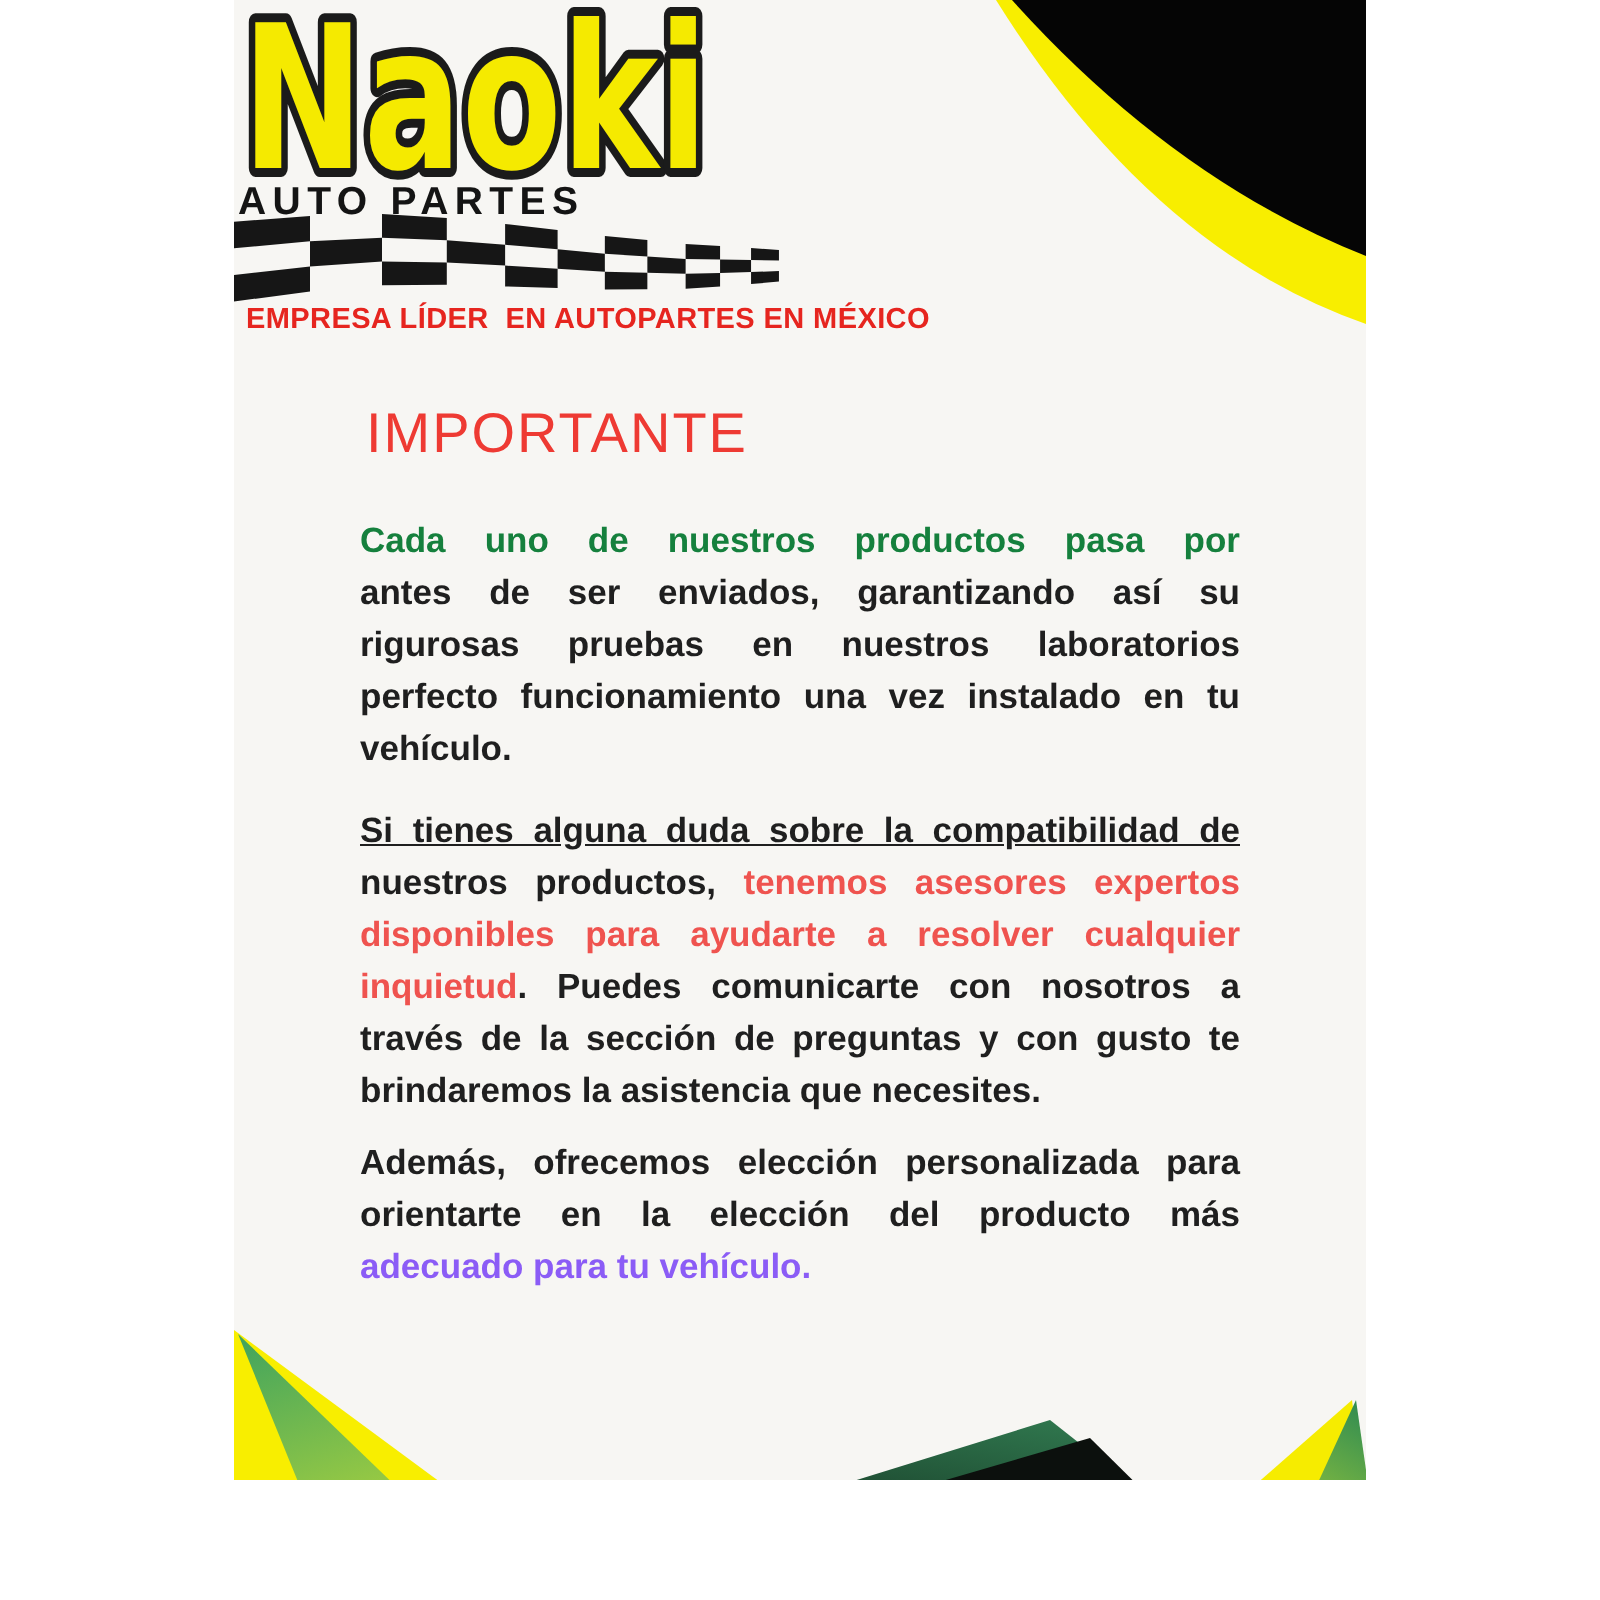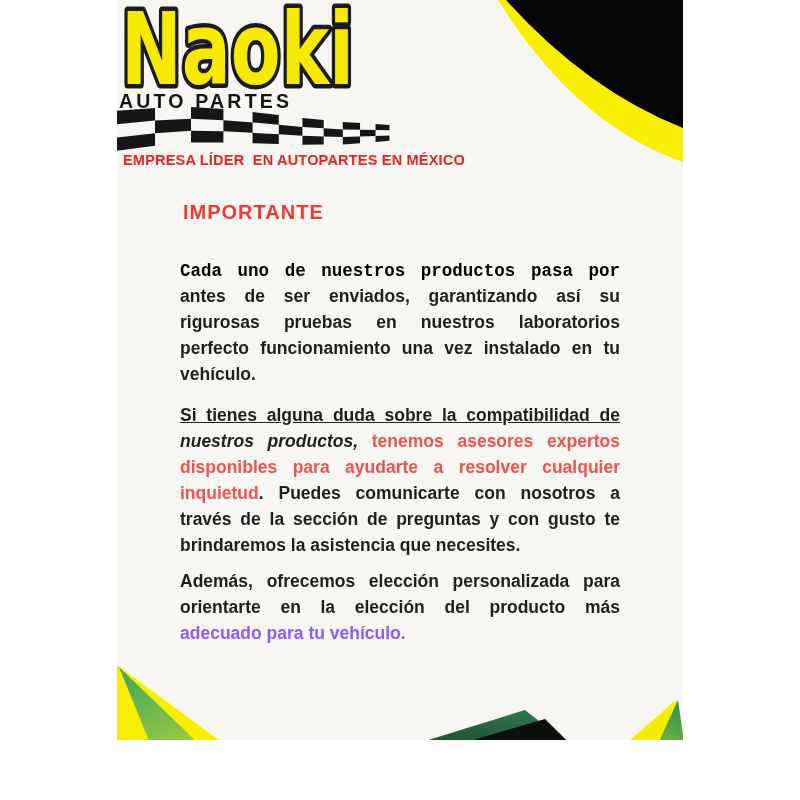--- a/index.html
+++ b/index.html
@@ -17,21 +17,21 @@
   .auto-partes{
     position:absolute;left:2px;top:90px;z-index:2;
     font-size:19.5px;font-weight:bold;letter-spacing:3.2px;color:#141414;
   }
   .tagline{
     position:absolute;left:6px;top:152px;z-index:2;white-space:pre;
     font-size:14.5px;font-weight:bold;letter-spacing:0.2px;
   }
   .heading{
     position:absolute;left:66px;top:201px;z-index:2;
-    font-size:20px;font-weight:bold;letter-spacing:1px;
+    font-size:28px;font-weight:normal;letter-spacing:1px;
   }
   .para{position:absolute;left:63px;width:440px;z-index:2;}
   .p1{top:257px;} .p2{top:402px;} .p3{top:568px;}
   .pline{
     height:26px;line-height:26px;font-size:17.5px;font-weight:bold;
     text-align:justify;text-align-last:justify;white-space:nowrap;
   }
   .pline.last{text-align-last:left;}
 </style>
 </head>
@@ -94,29 +94,29 @@
       <polygon points="245.0318044,129.73333333333332 260.52862396,130 260.52862396,136 245.0318044,136.46666666666667" fill="#161616"></polygon>
       <polygon points="260.52862396,124 274.475761564,125 274.475761564,130.26666666666668 260.52862396,130" fill="#161616"></polygon>
       <polygon points="260.52862396,136 274.475761564,135.53333333333333 274.475761564,140.8 260.52862396,142" fill="#161616"></polygon>
     </svg>
 
   <div class="tagline" style="color: rgb(230, 37, 31);">EMPRESA LÍDER  EN AUTOPARTES EN MÉXICO</div>
 
   <div class="heading" style="color: rgb(238, 58, 51);">IMPORTANTE</div>
 
   <div class="para p1">
-      <div class="pline"><span style="color: #000000; font-family: Liberation Mono, monospace;">Cada uno de nuestros productos pasa por</span></div>
+      <div class="pline"><span style="color: #15803d;">Cada uno de nuestros productos pasa por</span></div>
       <div class="pline"><span style="color: rgb(31, 31, 31);">antes de ser enviados, garantizando así su</span></div>
       <div class="pline"><span style="color: rgb(31, 31, 31);">rigurosas pruebas en nuestros laboratorios</span></div>
       <div class="pline"><span style="color: rgb(31, 31, 31);">perfecto funcionamiento una vez instalado en tu</span></div>
       <div class="pline last"><span style="color: rgb(31, 31, 31);">vehículo.</span></div>
     </div>
   <div class="para p2">
       <div class="pline"><span style="color: rgb(31, 31, 31); text-decoration: underline;">Si tienes alguna duda sobre la compatibilidad de</span></div>
-      <div class="pline"><span style="color: rgb(31, 31, 31); font-style: italic;">nuestros productos, </span><span style="color: rgb(239, 83, 79);">tenemos asesores expertos</span></div>
+      <div class="pline"><span style="color: rgb(31, 31, 31);">nuestros productos, </span><span style="color: rgb(239, 83, 79);">tenemos asesores expertos</span></div>
       <div class="pline"><span style="color: rgb(239, 83, 79);">disponibles para ayudarte a resolver cualquier</span></div>
       <div class="pline"><span style="color: rgb(239, 83, 79);">inquietud</span><span style="color: rgb(31, 31, 31);">. Puedes comunicarte con nosotros a</span></div>
       <div class="pline"><span style="color: rgb(31, 31, 31);">través de la sección de preguntas y con gusto te</span></div>
       <div class="pline last"><span style="color: rgb(31, 31, 31);">brindaremos la asistencia que necesites.</span></div>
     </div>
   <div class="para p3">
       <div class="pline"><span style="color: rgb(31, 31, 31);">Además, ofrecemos elección personalizada para</span></div>
       <div class="pline"><span style="color: rgb(31, 31, 31);">orientarte en la elección del producto más</span></div>
       <div class="pline last"><span style="color: #8b5cf6;">adecuado para tu vehículo.</span></div>
     </div>

